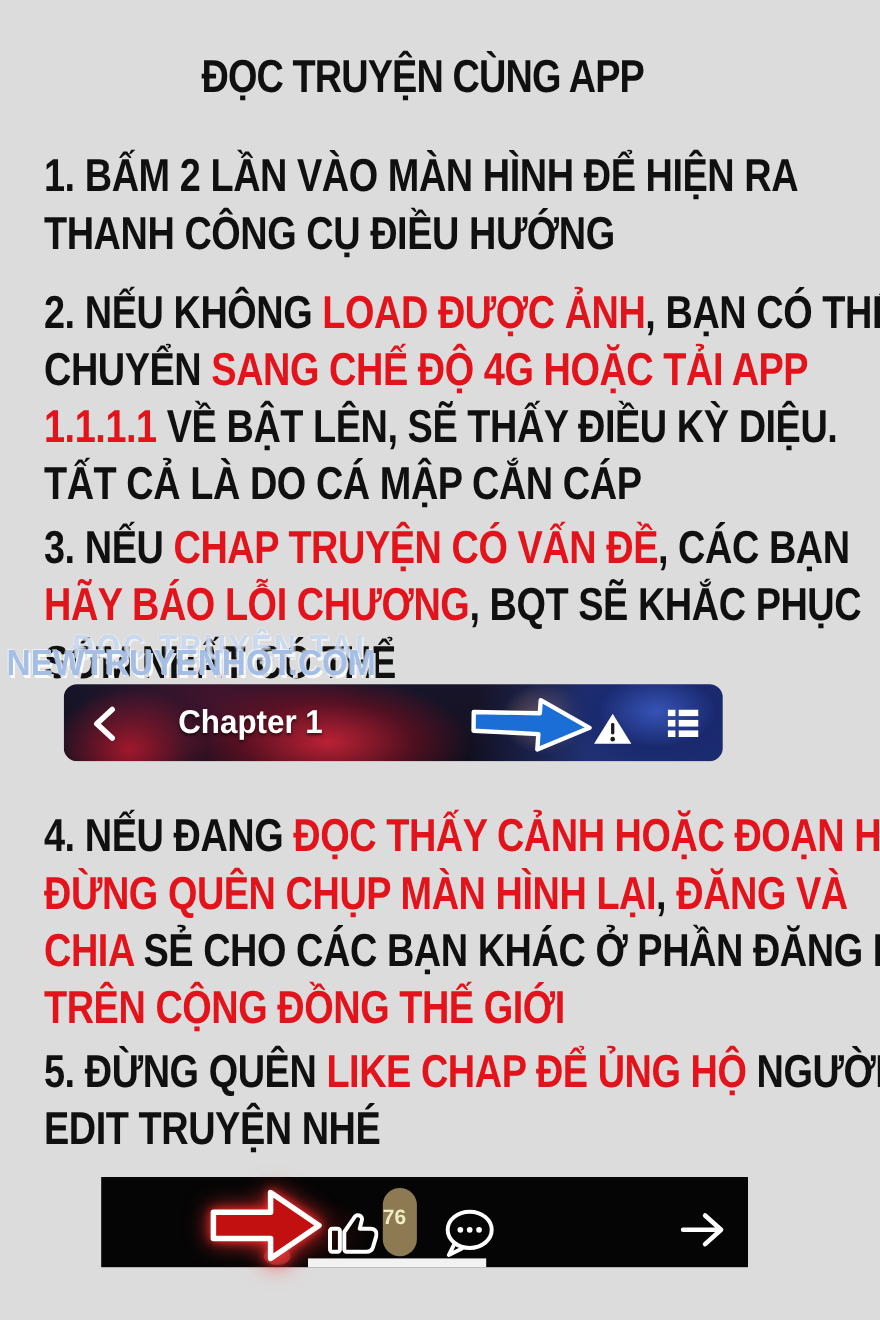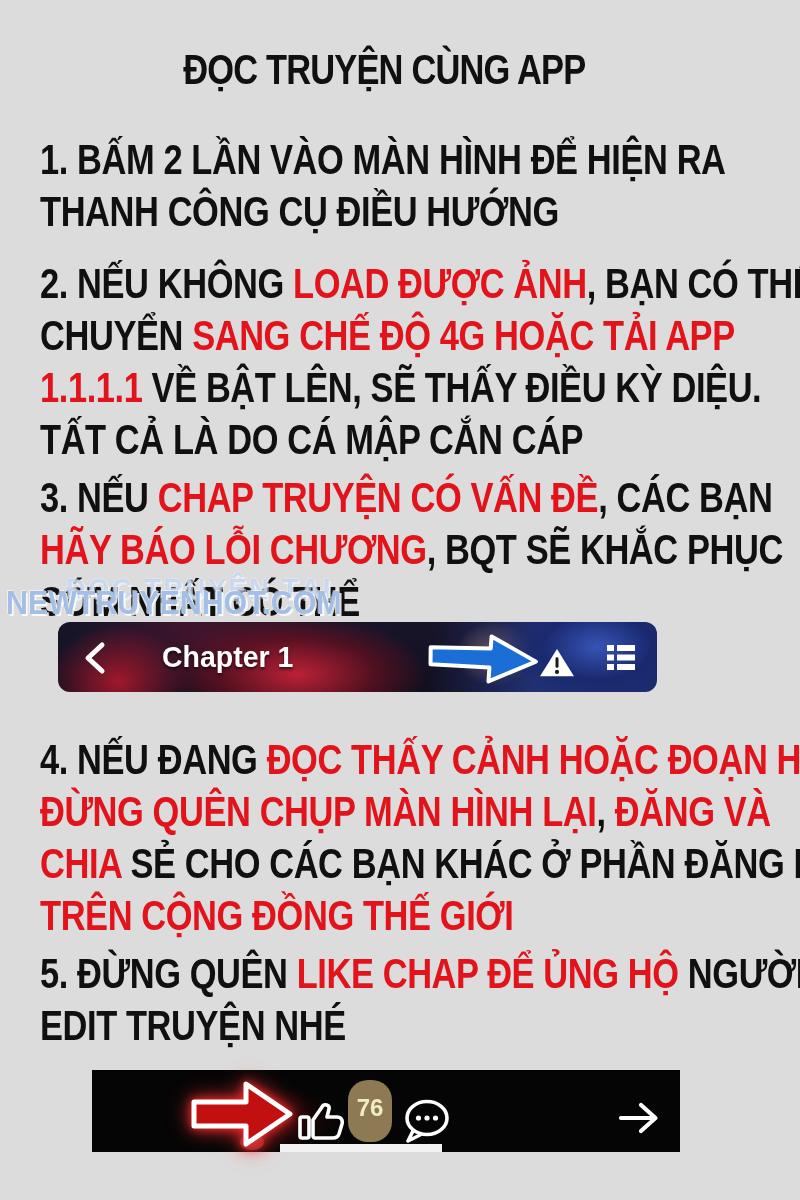--- a/index.html
+++ b/index.html
@@ -44,22 +44,22 @@
   .rb-warning{position:absolute;left:480px;top:25px;}
   .rb-list{position:absolute;left:549px;top:23px;}
 
   
   .bottom-bar{position:absolute;left:92px;top:1070px;width:588px;height:82px;z-index:4;
     background-color:#050505;
     background-image:radial-gradient(ellipse 100px 45px at 30% 60%, rgba(95,10,10,0.5), rgba(0,0,0,0) 72%);}
   .bb-pointer{position:absolute;left:98px;top:6px;
     filter:drop-shadow(0 0 4px rgba(255,40,40,0.95)) drop-shadow(0 0 10px rgba(255,50,50,0.8));}
   .bb-like{position:absolute;left:204px;top:26px;}
-  .bb-badge{position:absolute;left:256px;top:10px;width:44px;height:62px;border-radius:20px;
-    background:#8d7a52;color:#f2ecc4;font-size:24px;font-weight:700;text-align:center;line-height:56px;}
+  .bb-badge{position:absolute;left:256px;top:10px;width:31px;height:62px;border-radius:20px;
+    background:#8d7a52;color:#f2ecc4;font-size:19px;font-weight:700;text-align:left;line-height:56px;}
   .bb-bubble{position:absolute;left:310px;top:28px;}
   .bb-next{position:absolute;left:524px;top:28px;}
   .bb-strip{position:absolute;left:188px;bottom:0;width:162px;height:8px;background:#f2f2f2;}
 </style>
 </head>
 <body>
 
 <div class="canvas">
 
   <div class="title-wrap">

